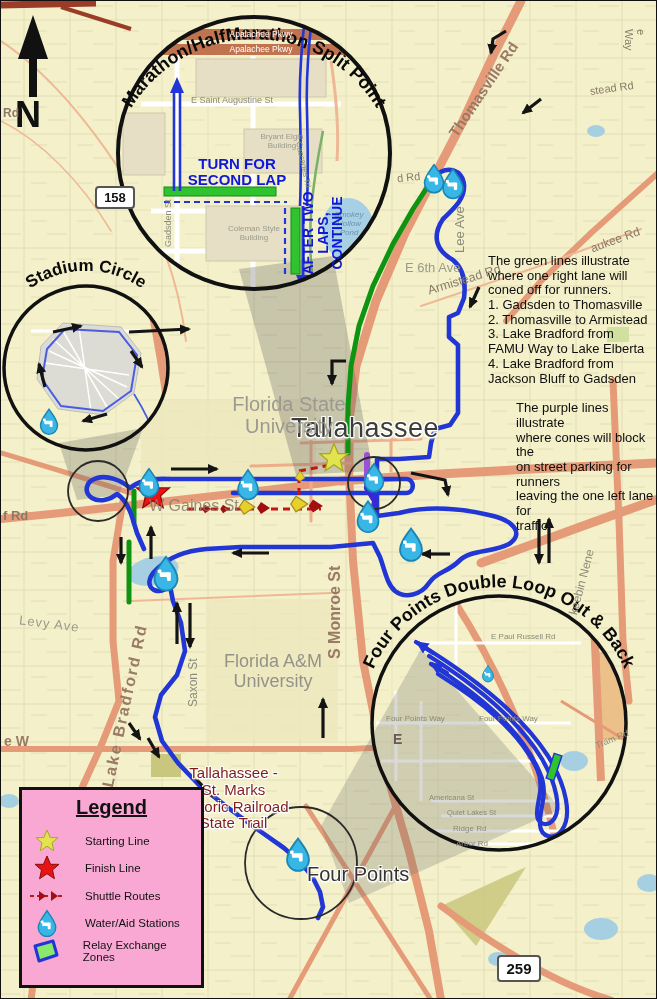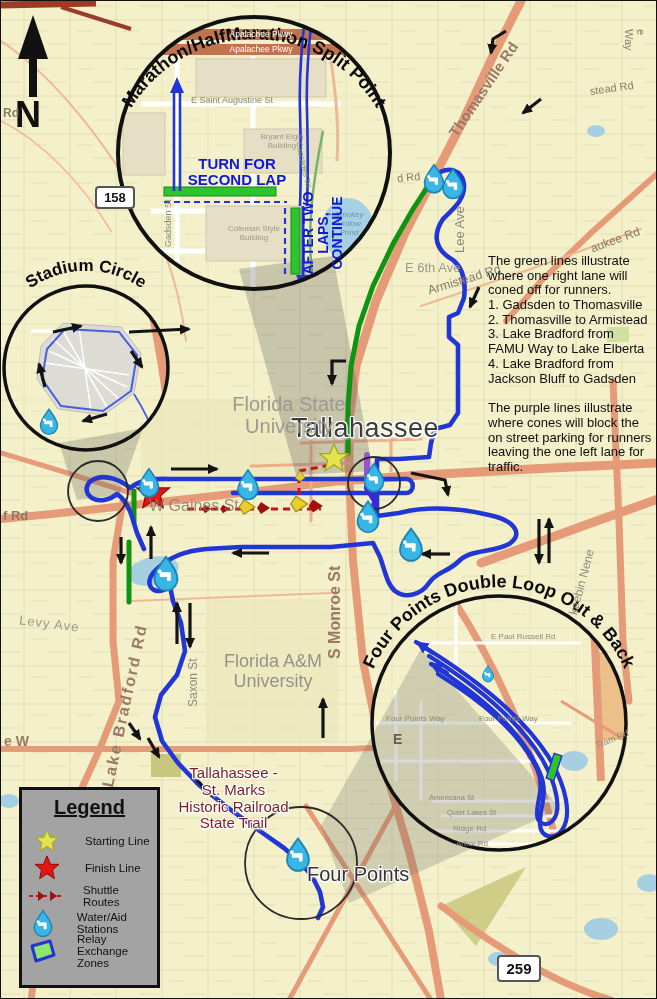--- a/index.html
+++ b/index.html
@@ -3,21 +3,21 @@
 <meta charset="utf-8">
 <style>
   html,body{margin:0;padding:0;background:#ddd;}
   #map{position:relative;width:657px;height:999px;overflow:hidden;background:#f4f1ca;
        border:1.5px solid #111;box-sizing:border-box;font-family:"Liberation Sans",sans-serif;}
   #gfx{position:absolute;left:0;top:0;}
   .lbl{position:absolute;white-space:pre-line;pointer-events:none;line-height:1.12;}
   .halo{text-shadow:-1px -1px 0 #fff,1px -1px 0 #fff,-1px 1px 0 #fff,1px 1px 0 #fff,0 2px 2px #fff;}
   .notes{position:absolute;left:487px;top:253px;width:170px;color:#0e0e0e;font-size:13px;line-height:1.13;}
   .notes .p2{margin-top:15px;}
-  #legend{position:absolute;left:18px;top:786px;width:141px;height:201px;background:#a3a3a3;
+  #legend{position:absolute;left:18px;top:786px;width:185px;height:201px;background:#f9a8d4;
           border:3.5px solid #111;box-sizing:border-box;padding:4px 6px 2px 6px;}
   #legend h3{margin:2px 0 8px 0;text-align:center;font-size:20px;text-decoration:underline;color:#111;}
   .lrow{display:flex;align-items:center;height:27.5px;gap:19px;}
   .lrow .ic{width:38px;display:flex;justify-content:center;align-items:center;}
   .lrow .lt{font-size:11.5px;color:#111;}
 </style>
 </head>
 <body>
 
 <div id="map">
@@ -336,21 +336,21 @@
 <div class="notes">
   <div class="p1" style="white-space:pre-line;">The green lines illustrate
 where one right lane will
 coned off for runners.
 1. Gadsden to Thomasville
 2. Thomasville to Armistead
 3. Lake Bradford from
 FAMU Way to Lake Elberta
 4. Lake Bradford from
 Jackson Bluff to Gadsden</div>
-  <div class="p2" style="white-space:pre-line;">The purple lines illustrate
+  <div class="p2" style="white-space:pre-line;margin-left:28px;">The purple lines illustrate
 where cones will block the
 on street parking for runners
 leaving the one left lane for
 traffic.</div>
 </div>
 
 <div id="legend">
   <h3>Legend</h3>
   <div class="lrow">
     <span class="ic">

